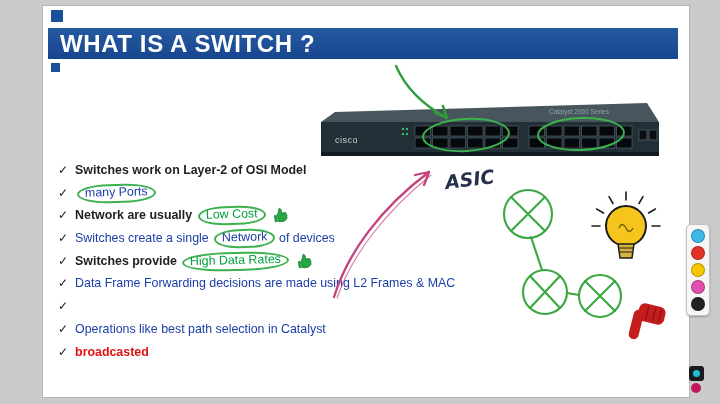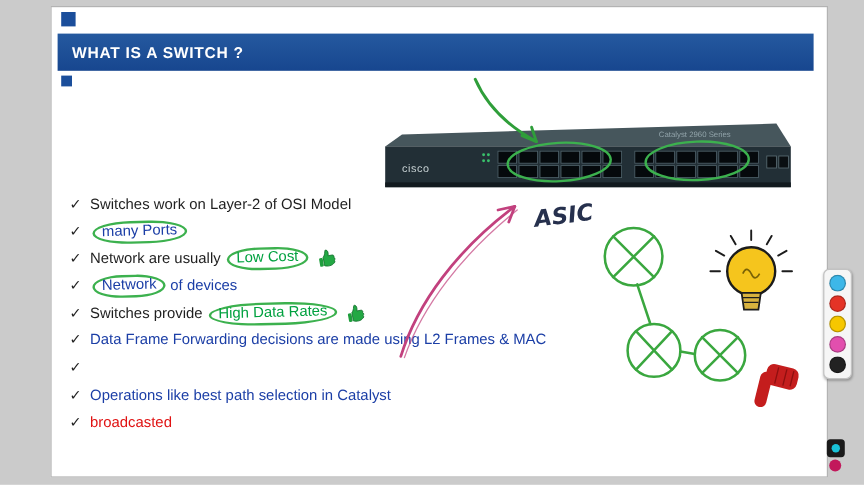--- a/index.html
+++ b/index.html
@@ -14,33 +14,33 @@
   }
   .deco-sq{position:absolute;background:#1b4e9b;}
   .deco-sq.one{left:8px;top:4px;width:12px;height:12px;}
   .deco-sq.two{left:8px;top:57px;width:9px;height:9px;}
   .title-bar{
     position:absolute;left:5px;top:22px;width:630px;height:31px;
     background:linear-gradient(#25599f,#17468f);
     display:flex;align-items:center;
   }
   .title-bar .title{
-    color:#ffffff;font-size:13px;font-weight:bold;letter-spacing:.6px;
+    color:#ffffff;font-size:24px;font-weight:bold;letter-spacing:.6px;
     padding-left:12px;white-space:pre;
   }
   .switch-svg{position:absolute;left:268px;top:90px;width:352px;height:70px;}
   .overlay{position:absolute;left:0;top:0;width:648px;height:393px;pointer-events:none;z-index:6;}
   .bullets{position:absolute;left:0;top:0;width:648px;height:393px;z-index:2;}
   .bullet{position:absolute;left:15px;display:flex;align-items:center;height:22px;}
   .bullet .check{color:#1f1f1f;font-size:12px;margin-right:7px;flex:none;}
   .bullet .t{font-size:12.4px;white-space:pre;}
-  .c-black{color:#1f1f1f;}
+  .c-black{color:#1f1f1f;font-weight:bold;}
   .c-blue{color:#1b3ea6;}
   .c-green{color:#00a13f;}
-  .c-red{color:#e01212;font-weight:normal;}
+  .c-red{color:#e01212;font-weight:bold;}
   .circ{
     border:2px solid #3cb14e;border-radius:50%/62%;
     padding:0 6px 1px 6px;display:inline-block;transform:rotate(-1.5deg);
     line-height:1.12;margin-left:2px;
   }
   .small-word{font-size:10.5px;}
   .thumb-up{margin-left:7px;flex:none;}
   .pen-toolbar{
     position:absolute;left:686px;top:224px;width:22px;
     background:#f6f6f6;border:1px solid #c2c2c2;border-radius:5px;
@@ -133,20 +133,21 @@
       <svg class="thumb-up" width="18" height="18" viewBox="0 0 20 20">
         <g transform="rotate(-10 10 10)">
           <rect x="2" y="9" width="3.4" height="8" rx="1" fill="#1f9e3d"></rect>
           <path d="M6 16.5 C8.5 18 13.5 17.6 14.8 15.8 C16 15.5 16.5 14 15.8 13.1 C16.8 12.5 16.8 10.9 15.7 10.4 C16.5 9.5 16 8 14.7 8 L10.8 8 C11.7 5.3 11.3 3 9.7 2.5 C8.8 2.2 8.6 3 8.4 3.9 C8 6 7.2 7.6 6 8.6 Z" fill="#23a844" stroke="#0c6b26" stroke-width="0.7"></path>
         </g>
       </svg>
     </div>
 
     <div class="bullet" style="top:221px">
       <span class="check">✓</span>
+      <span class="t c-blue">Switches create a single </span>
       <span class="t c-blue circ">Network</span>
       <span class="t c-blue"> of devices</span>
     </div>
 
     <div class="bullet" style="top:244px">
       <span class="check">✓</span>
       <span class="t c-black">Switches provide </span>
       <span class="t c-green circ">High Data Rates</span>
       <svg class="thumb-up" width="18" height="18" viewBox="0 0 20 20">
         <g transform="rotate(-10 10 10)">

